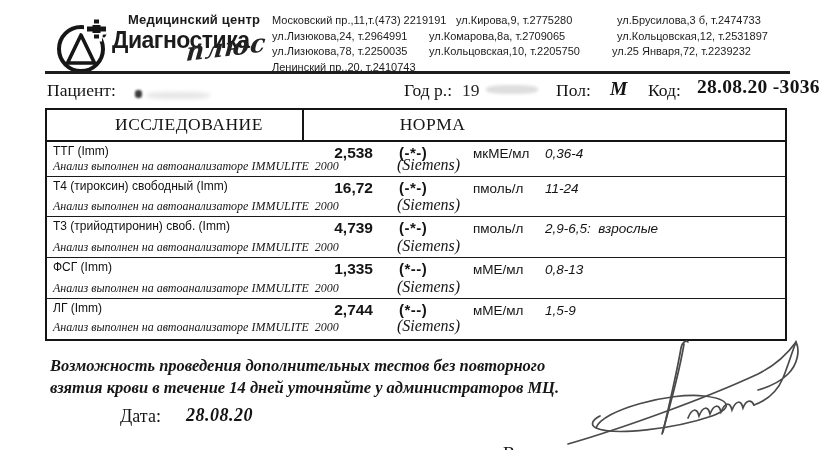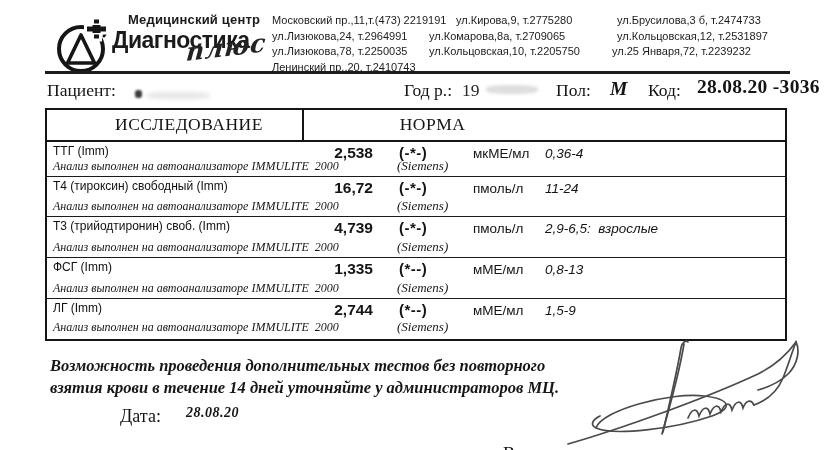--- a/index.html
+++ b/index.html
@@ -71,28 +71,28 @@
   .r1{height:35px;}.r2{height:40px;}.r3{height:41px;}.r4{height:41px;}.r5{height:38px;}
   .trow span{position:absolute;white-space:pre;}
   .t-name{left:6px;top:2px;font-size:12px;color:#101010;}
   .t-value{left:226px;top:2px;width:100px;text-align:right;font-weight:bold;font-size:15.5px;}
   .t-flag{left:352px;top:2px;font-weight:bold;font-size:15px;letter-spacing:.5px;}
   .t-unit{left:426px;top:4px;font-size:13.5px;}
   .t-norm{left:498px;top:4px;font-size:13.5px;font-style:italic;}
   .t-analyzer{left:6px;bottom:2px;font-family:"Liberation Serif",serif;
     font-style:italic;font-size:12px;color:#161616;}
   .t-vendor{left:350px;bottom:2px;font-family:"Liberation Serif",serif;
-    font-style:italic;font-size:13px;color:#161616;}
+    font-style:italic;font-size:16px;color:#161616;}
   
   .note{
     left:50px;top:355px;width:540px;font-style:italic;font-weight:bold;
     font-size:16.5px;line-height:21.5px;color:#161616;
   }
   .date-label{left:120px;top:406px;font-size:18px;}
-  .date-value{left:186px;top:405px;font-size:14px;font-weight:bold;font-style:italic;letter-spacing:.5px;}
+  .date-value{left:186px;top:405px;font-size:18px;font-weight:bold;font-style:italic;letter-spacing:.5px;}
   .doctor-label{left:503px;top:407px;font-size:18px;margin-top:37px;}
   .signature{left:562px;top:334px;}
 </style>
 </head>
 <body>
 
 <svg class="abs logo-svg" width="66" height="64" viewBox="0 0 66 64">
   <circle cx="28" cy="37" r="22" fill="none" stroke="#161616" stroke-width="4"></circle>
   <path d="M46 21 C 53 14, 56 16, 51 24" fill="none" stroke="#161616" stroke-width="3" stroke-linecap="round"></path>
   <g>

